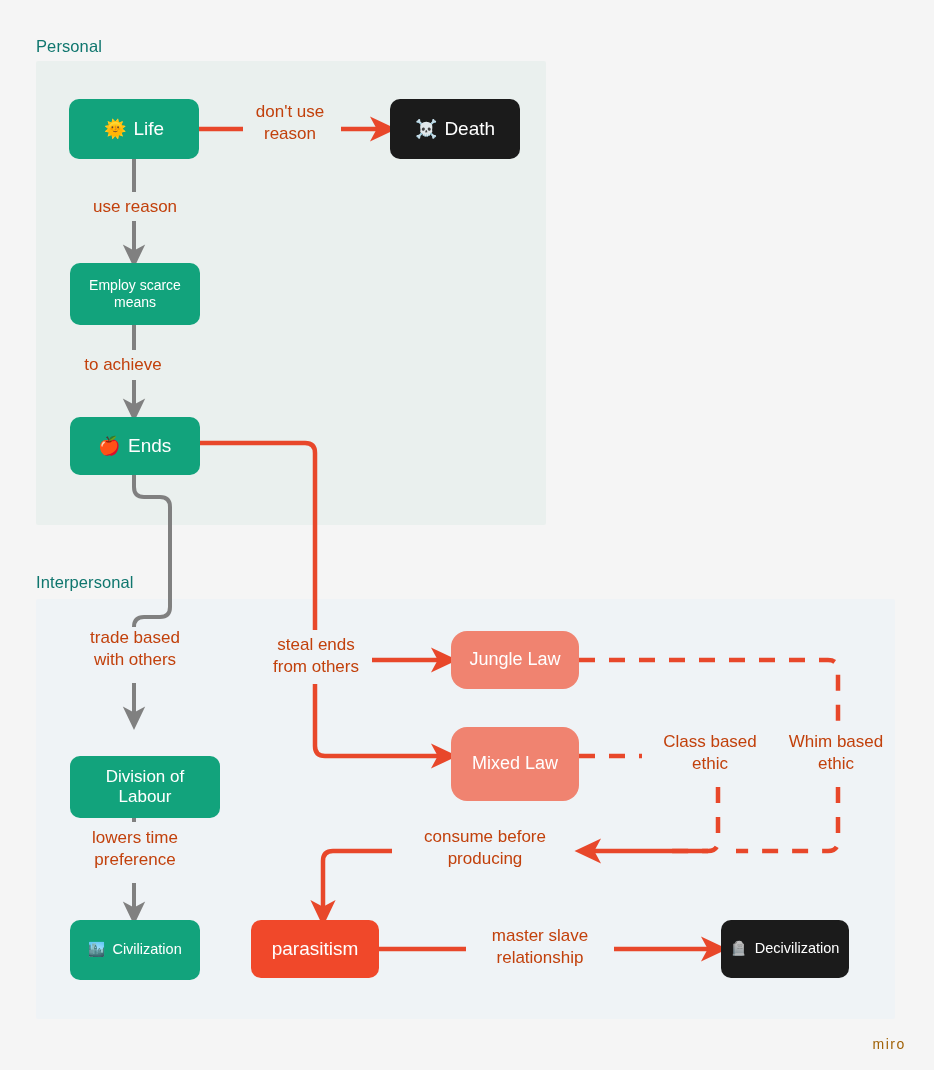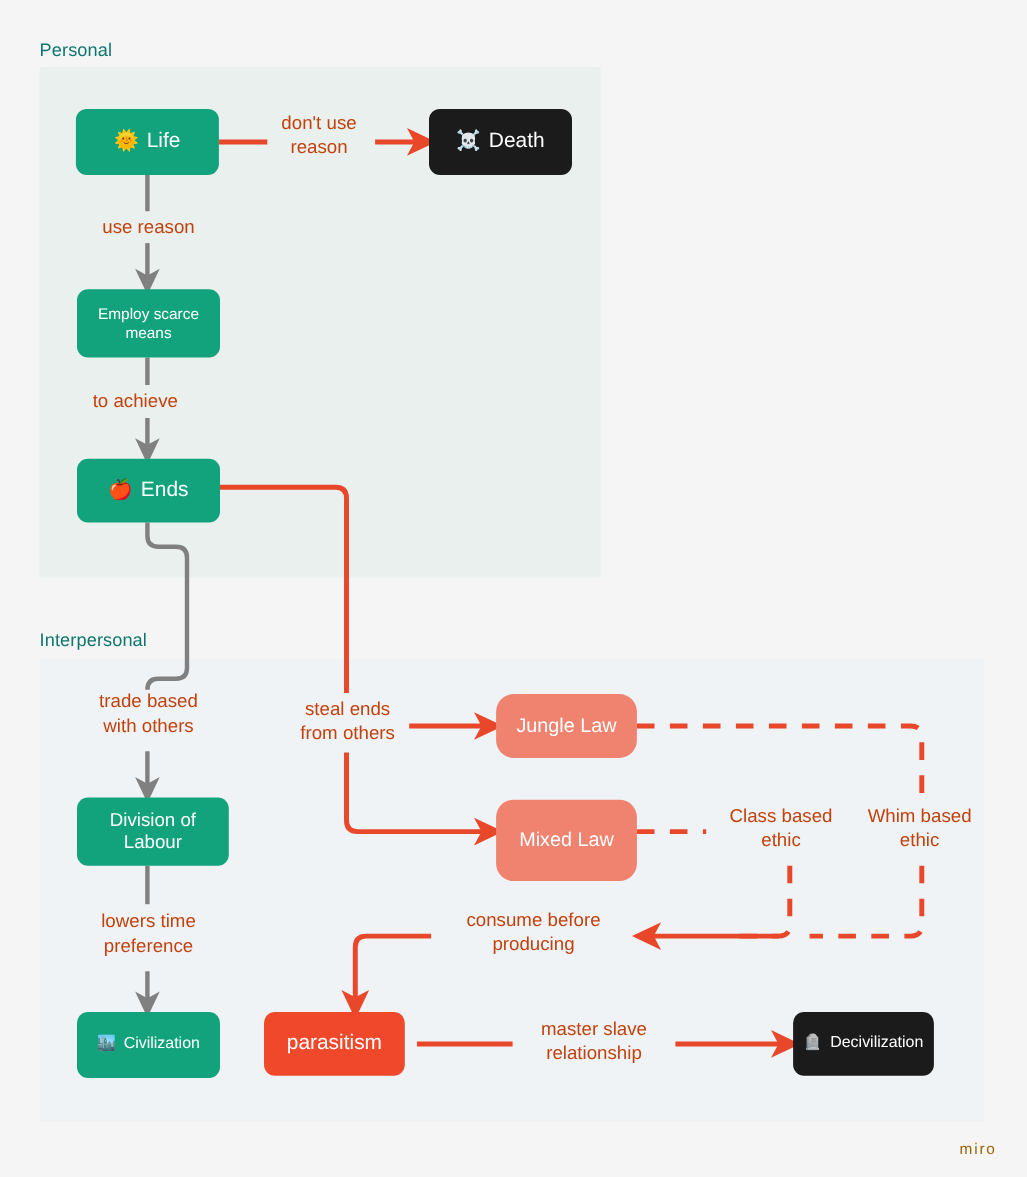--- a/index.html
+++ b/index.html
@@ -168,39 +168,39 @@
   <div class="node node-green" id="node-employ-means" style="left: 70px; top: 263px; width: 130px; height: 62px; font-size: 14px;">
     <span class="node-label" style="white-space: pre-line;">Employ scarce
 means</span>
   </div>
 
   <div class="node node-green" id="node-ends" style="left: 70px; top: 417px; width: 130px; height: 58px; font-size: 19px;">
     <span class="emoji" style="font-size: 18.05px;">🍎</span>
       <span class="node-label">Ends</span>
   </div>
 
-  <div class="node node-green" id="node-division" style="left: 70px; top: 725px; width: 138px; height: 62px; font-size: 17px;">
+  <div class="node node-green" id="node-division" style="left: 70px; top: 756px; width: 150px; height: 62px; font-size: 17px;">
     <span class="node-label" style="white-space: pre-line;">Division of
 Labour</span>
   </div>
 
   <div class="node node-green" id="node-civilization" style="left: 70px; top: 920px; width: 130px; height: 60px; font-size: 14.5px;">
     <span class="emoji" style="font-size: 13.775px;">🏙️</span>
       <span class="node-label">Civilization</span>
   </div>
 
   <div class="node node-salmon" id="node-jungle-law" style="left: 451px; top: 631px; width: 128px; height: 58px; font-size: 18px;">
     <span class="node-label">Jungle Law</span>
   </div>
 
   <div class="node node-salmon" id="node-mixed-law" style="left: 451px; top: 727px; width: 128px; height: 74px; font-size: 18px;">
     <span class="node-label">Mixed Law</span>
   </div>
 
-  <div class="node node-red" id="node-parasitism" style="left: 240px; top: 920px; width: 128px; height: 58px; font-size: 19px;">
+  <div class="node node-red" id="node-parasitism" style="left: 251px; top: 920px; width: 128px; height: 58px; font-size: 19px;">
     <span class="node-label">parasitism</span>
   </div>
 
   <div class="node node-dark" id="node-decivilization" style="left: 721px; top: 920px; width: 128px; height: 58px; font-size: 14.5px;">
     <span class="emoji" style="font-size: 13.775px;">🪦</span>
       <span class="node-label">Decivilization</span>
   </div>
 
   <div class="edge-label" id="edge-dont-use-reason" style="left: 242px; top: 101px; width: 96px;">don't use
 reason</div>

